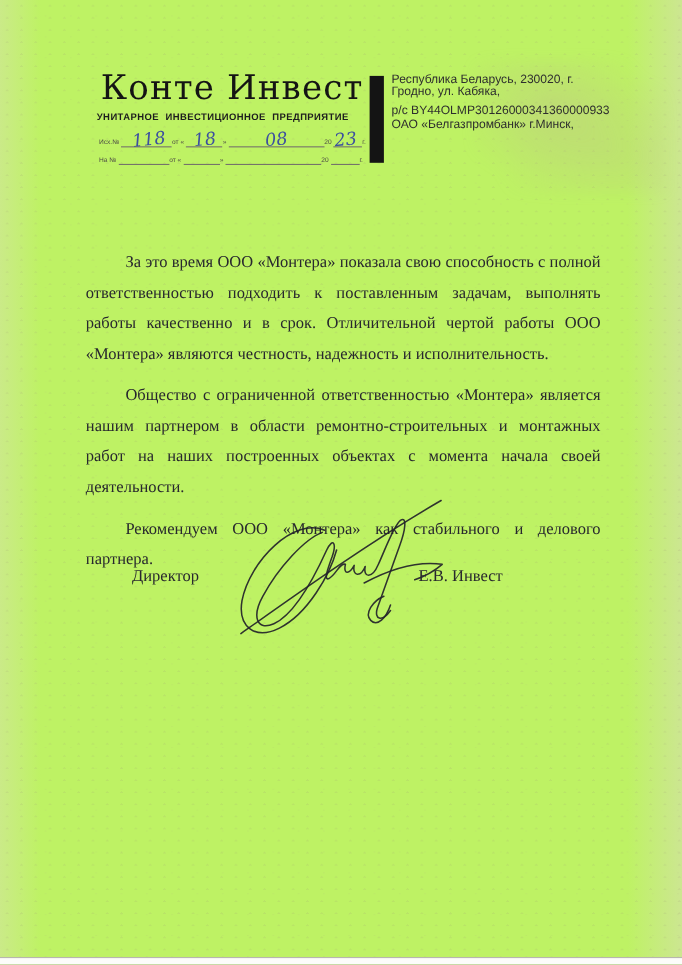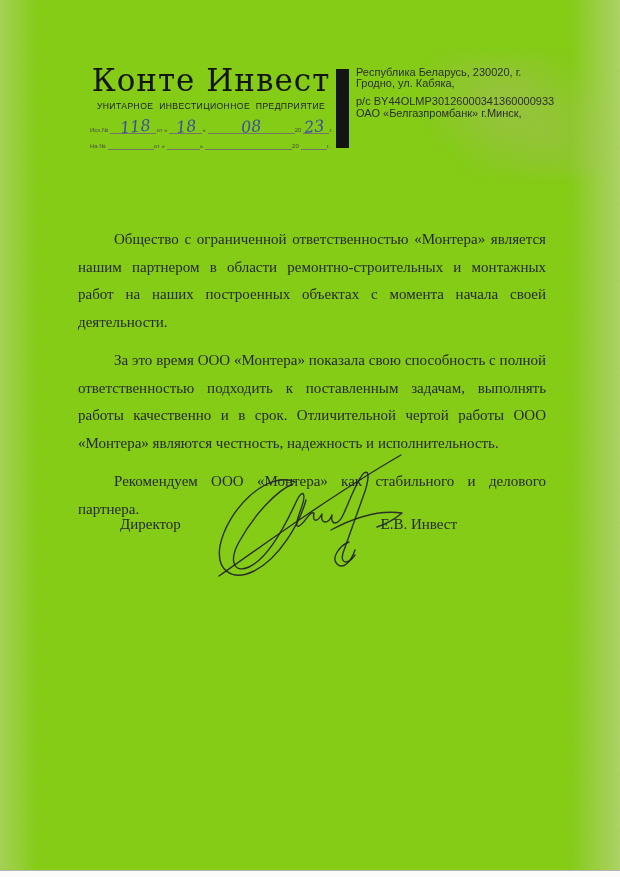--- a/index.html
+++ b/index.html
@@ -1,19 +1,19 @@
 <!DOCTYPE html>
 <html><head>
 <meta charset="utf-8">
 <style>
   html,body{margin:0;padding:0;background:#888;}
   .page{
     position:relative;
     width:620px;height:877px;
-    background:#84cc16;
+    background:#bef264;
     overflow:hidden;
     font-family:"Liberation Serif", serif;
   }
   
   .page::before{
     content:"";position:absolute;inset:0;pointer-events:none;
     background-image:
       radial-gradient(rgba(150,140,115,0.14) 1px, transparent 1px),
       radial-gradient(rgba(170,158,132,0.10) 1px, transparent 1px),
       linear-gradient(90deg, rgba(226,220,203,0.35), transparent 6%, transparent 92%, rgba(222,216,200,0.45));
@@ -32,22 +32,22 @@
   
   .company-name{
     position:absolute;left:88px;top:63px;width:246px;
     font-family:"DejaVu Serif", serif;
     font-size:31px;line-height:34px;letter-spacing:1px;
     color:#141414;white-space:nowrap;text-align:center;
   }
   .company-type{
     position:absolute;left:88px;top:101px;width:246px;
     font-family:"Liberation Sans", sans-serif;
-    font-size:8.6px;font-weight:normal;letter-spacing:0.4px;word-spacing:3px;
-    color:#1d1d1d;white-space:nowrap;text-align:center;
+    font-size:8.6px;font-weight:bold;letter-spacing:0.4px;word-spacing:3px;
+    color:#1d1d1d;white-space:nowrap;text-align:left;
   }
   .ref-line{
     position:absolute;left:90px;width:243px;height:15px;
     display:flex;align-items:flex-end;
     font-family:"Liberation Sans", sans-serif;
     font-size:6px;color:#4c4a44;
   }
   .ref1{top:119px;}
   .ref2{top:135px;}
   .ref-line .lbl{flex:none;padding:0 2px 1px 0;white-space:nowrap;}
@@ -146,22 +146,22 @@
 
   <div class="black-bar"></div>
 
   <div class="address">
     <div>Республика Беларусь, 230020, г. Гродно, ул. Кабяка,</div>
     <div class="gap">р/с BY44OLMP30126000341360000933</div>
     <div>ОАО «Белгазпромбанк» г.Минск,</div>
   </div>
 
   <div class="body-text">
+    <p>За это время ООО «Монтера» показала свою способность с полной ответственностью подходить к поставленным задачам, выполнять работы качественно и в срок. Отличительной чертой работы ООО «Монтера» являются честность, надежность и исполнительность.</p>
     <p>Общество с ограниченной ответственностью «Монтера» является нашим партнером в области ремонтно-строительных и монтажных работ на наших построенных объектах с момента начала своей деятельности.</p>
-    <p>За это время ООО «Монтера» показала свою способность с полной ответственностью подходить к поставленным задачам, выполнять работы качественно и в срок. Отличительной чертой работы ООО «Монтера» являются честность, надежность и исполнительность.</p>
     <p>Рекомендуем ООО «Монтера» как стабильного и делового партнера.</p>
   </div>
 
   <svg class="signature-svg" viewBox="0 0 205 132" xmlns="http://www.w3.org/2000/svg">
     <path d="M 90,32 C 62,20 22,60 15,96 C 11,120 27,132 49,121 C 75,108 95,72 101,50"></path>
     <path d="M 88,34 C 72,40 48,66 34,92 C 24,110 28,124 44,117 C 64,108 82,72 92,50 C 98,38 101,44 97,56 C 93,67 89,78 94,76 C 101,72 104,61 109,63 C 107,72 112,73 117,64 C 115,74 123,75 127,65 C 125,75 133,77 139,63 C 147,45 153,28 159,23 C 165,19 164,31 158,47 C 150,69 142,92 138,103 C 135,113 142,116 150,105"></path>
     <path d="M 150,100 C 146,112 138,120 132,114 C 126,108 134,96 144,92"></path>
     <path d="M 14,126 C 62,92 132,42 196,5"></path>
     <path d="M 126,80 C 152,66 176,60 197,63 C 190,69 181,74 172,77"></path>
   </svg>

